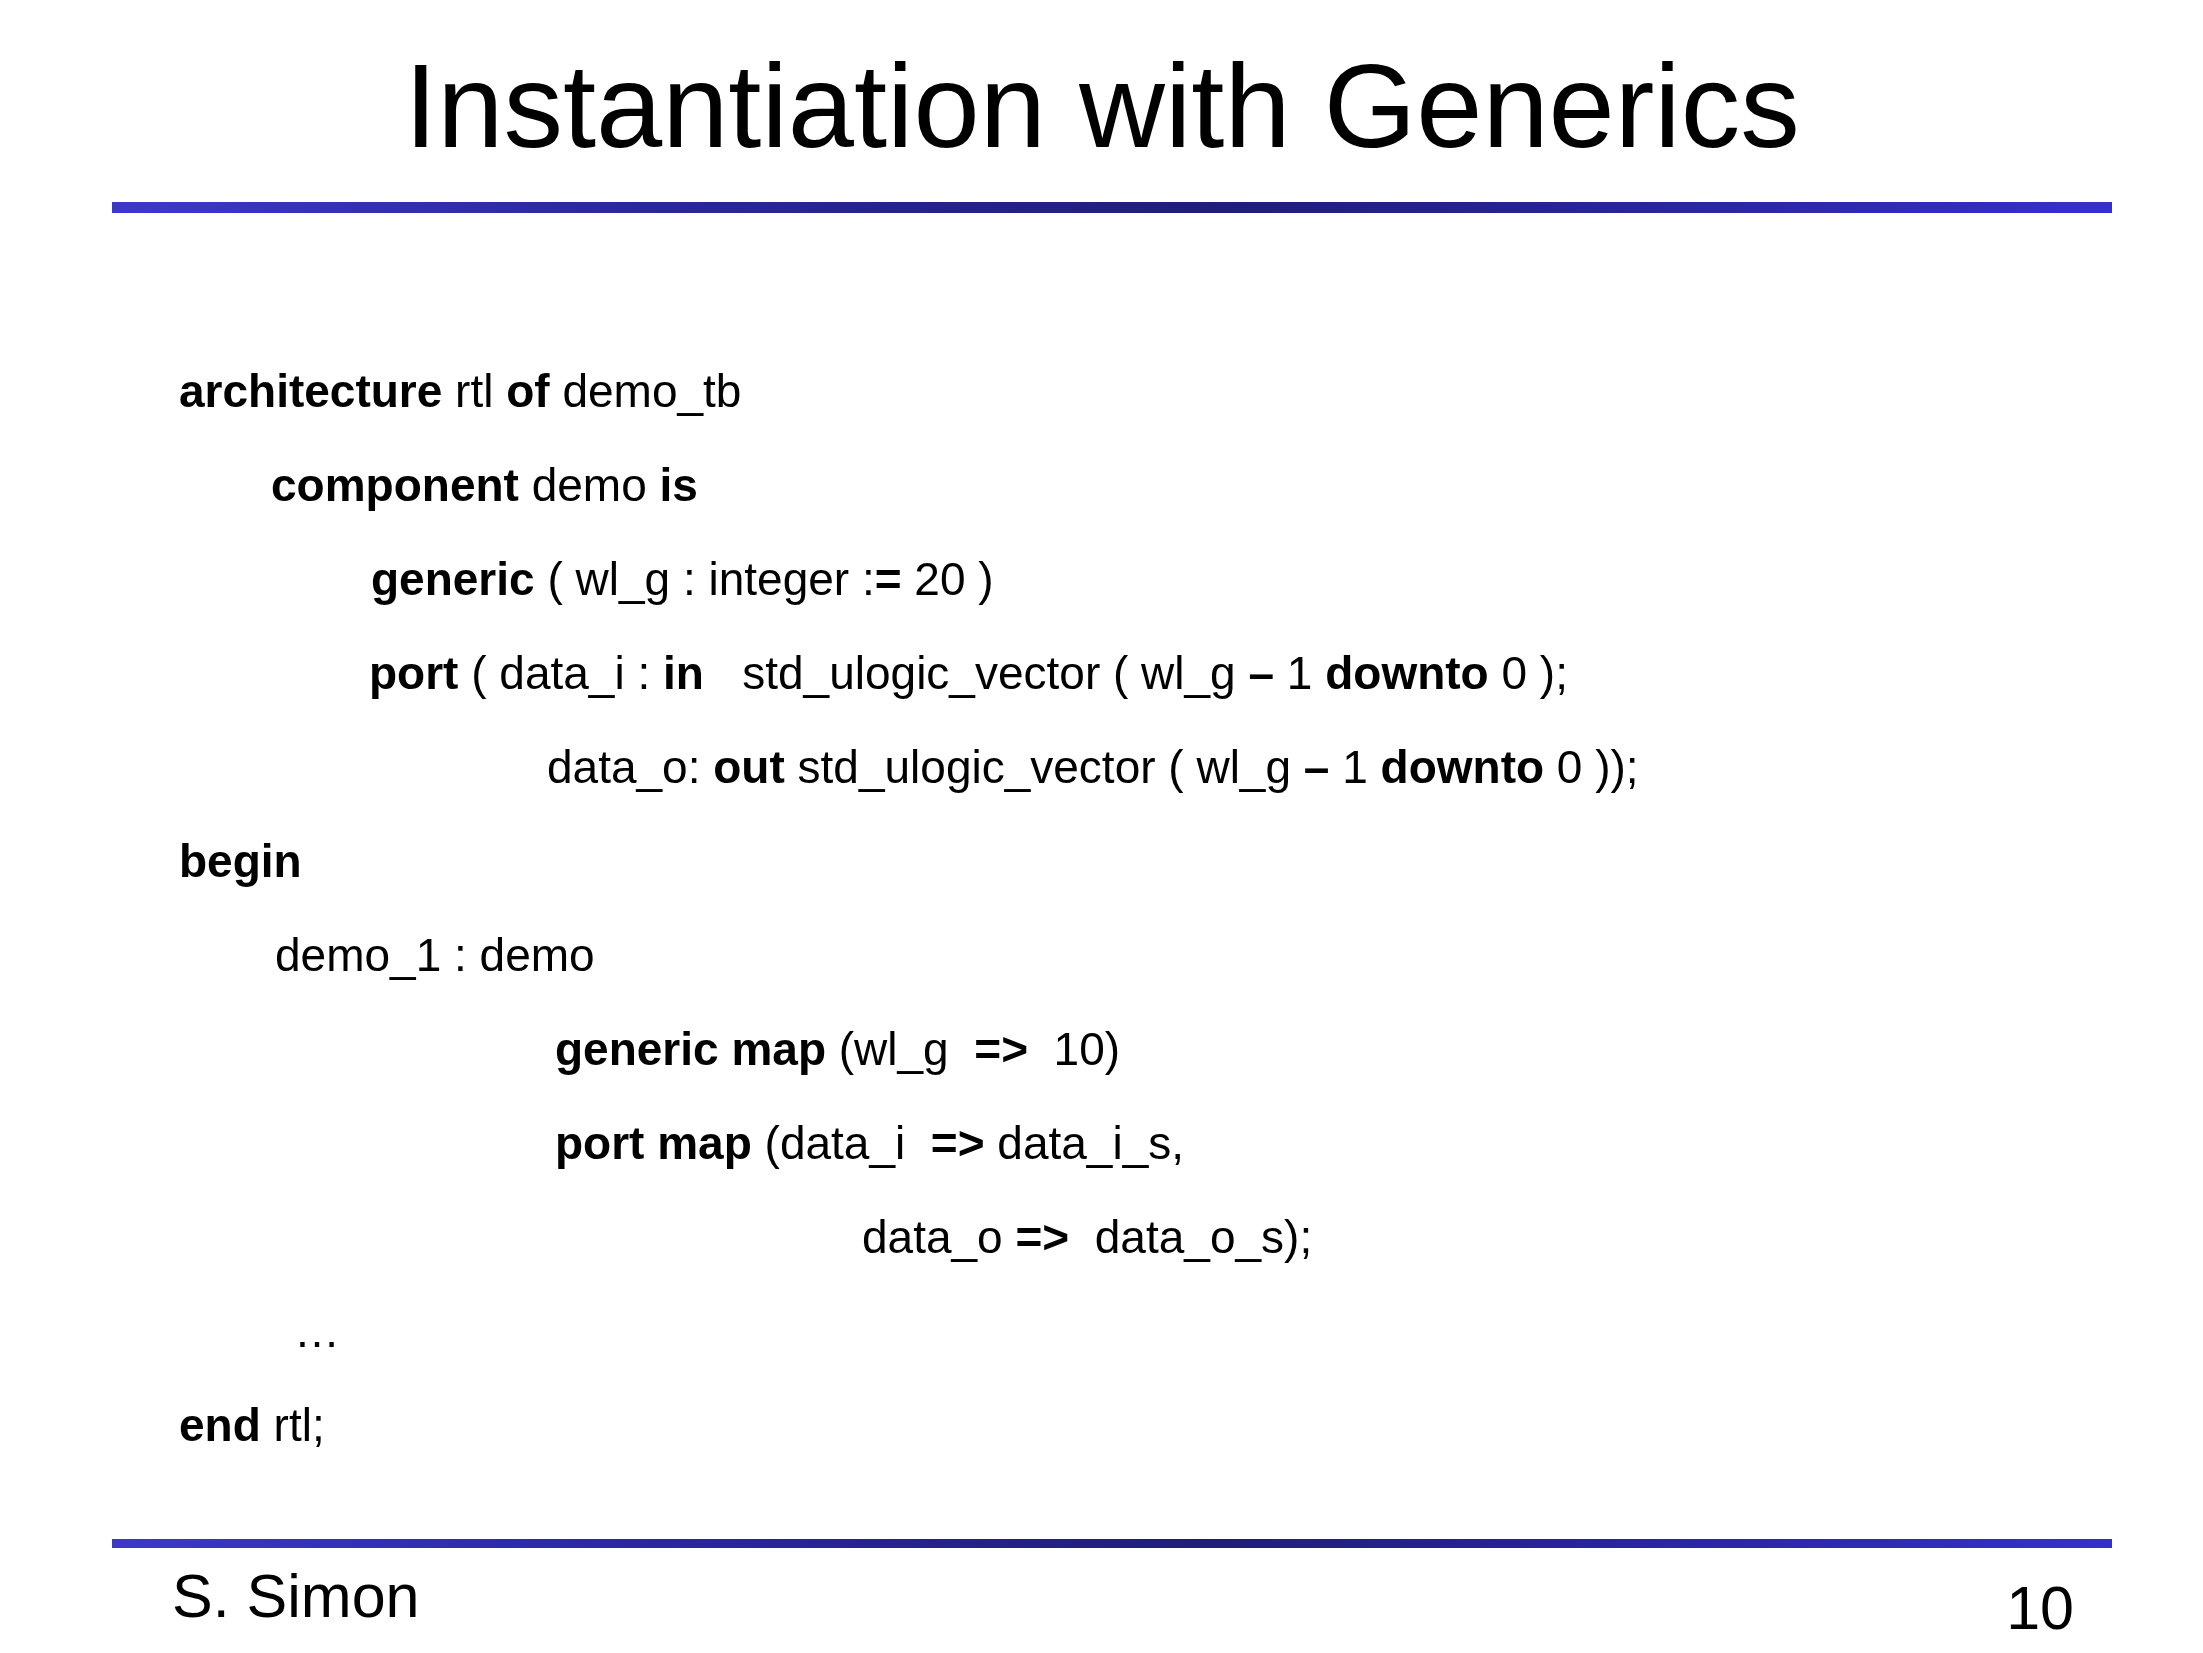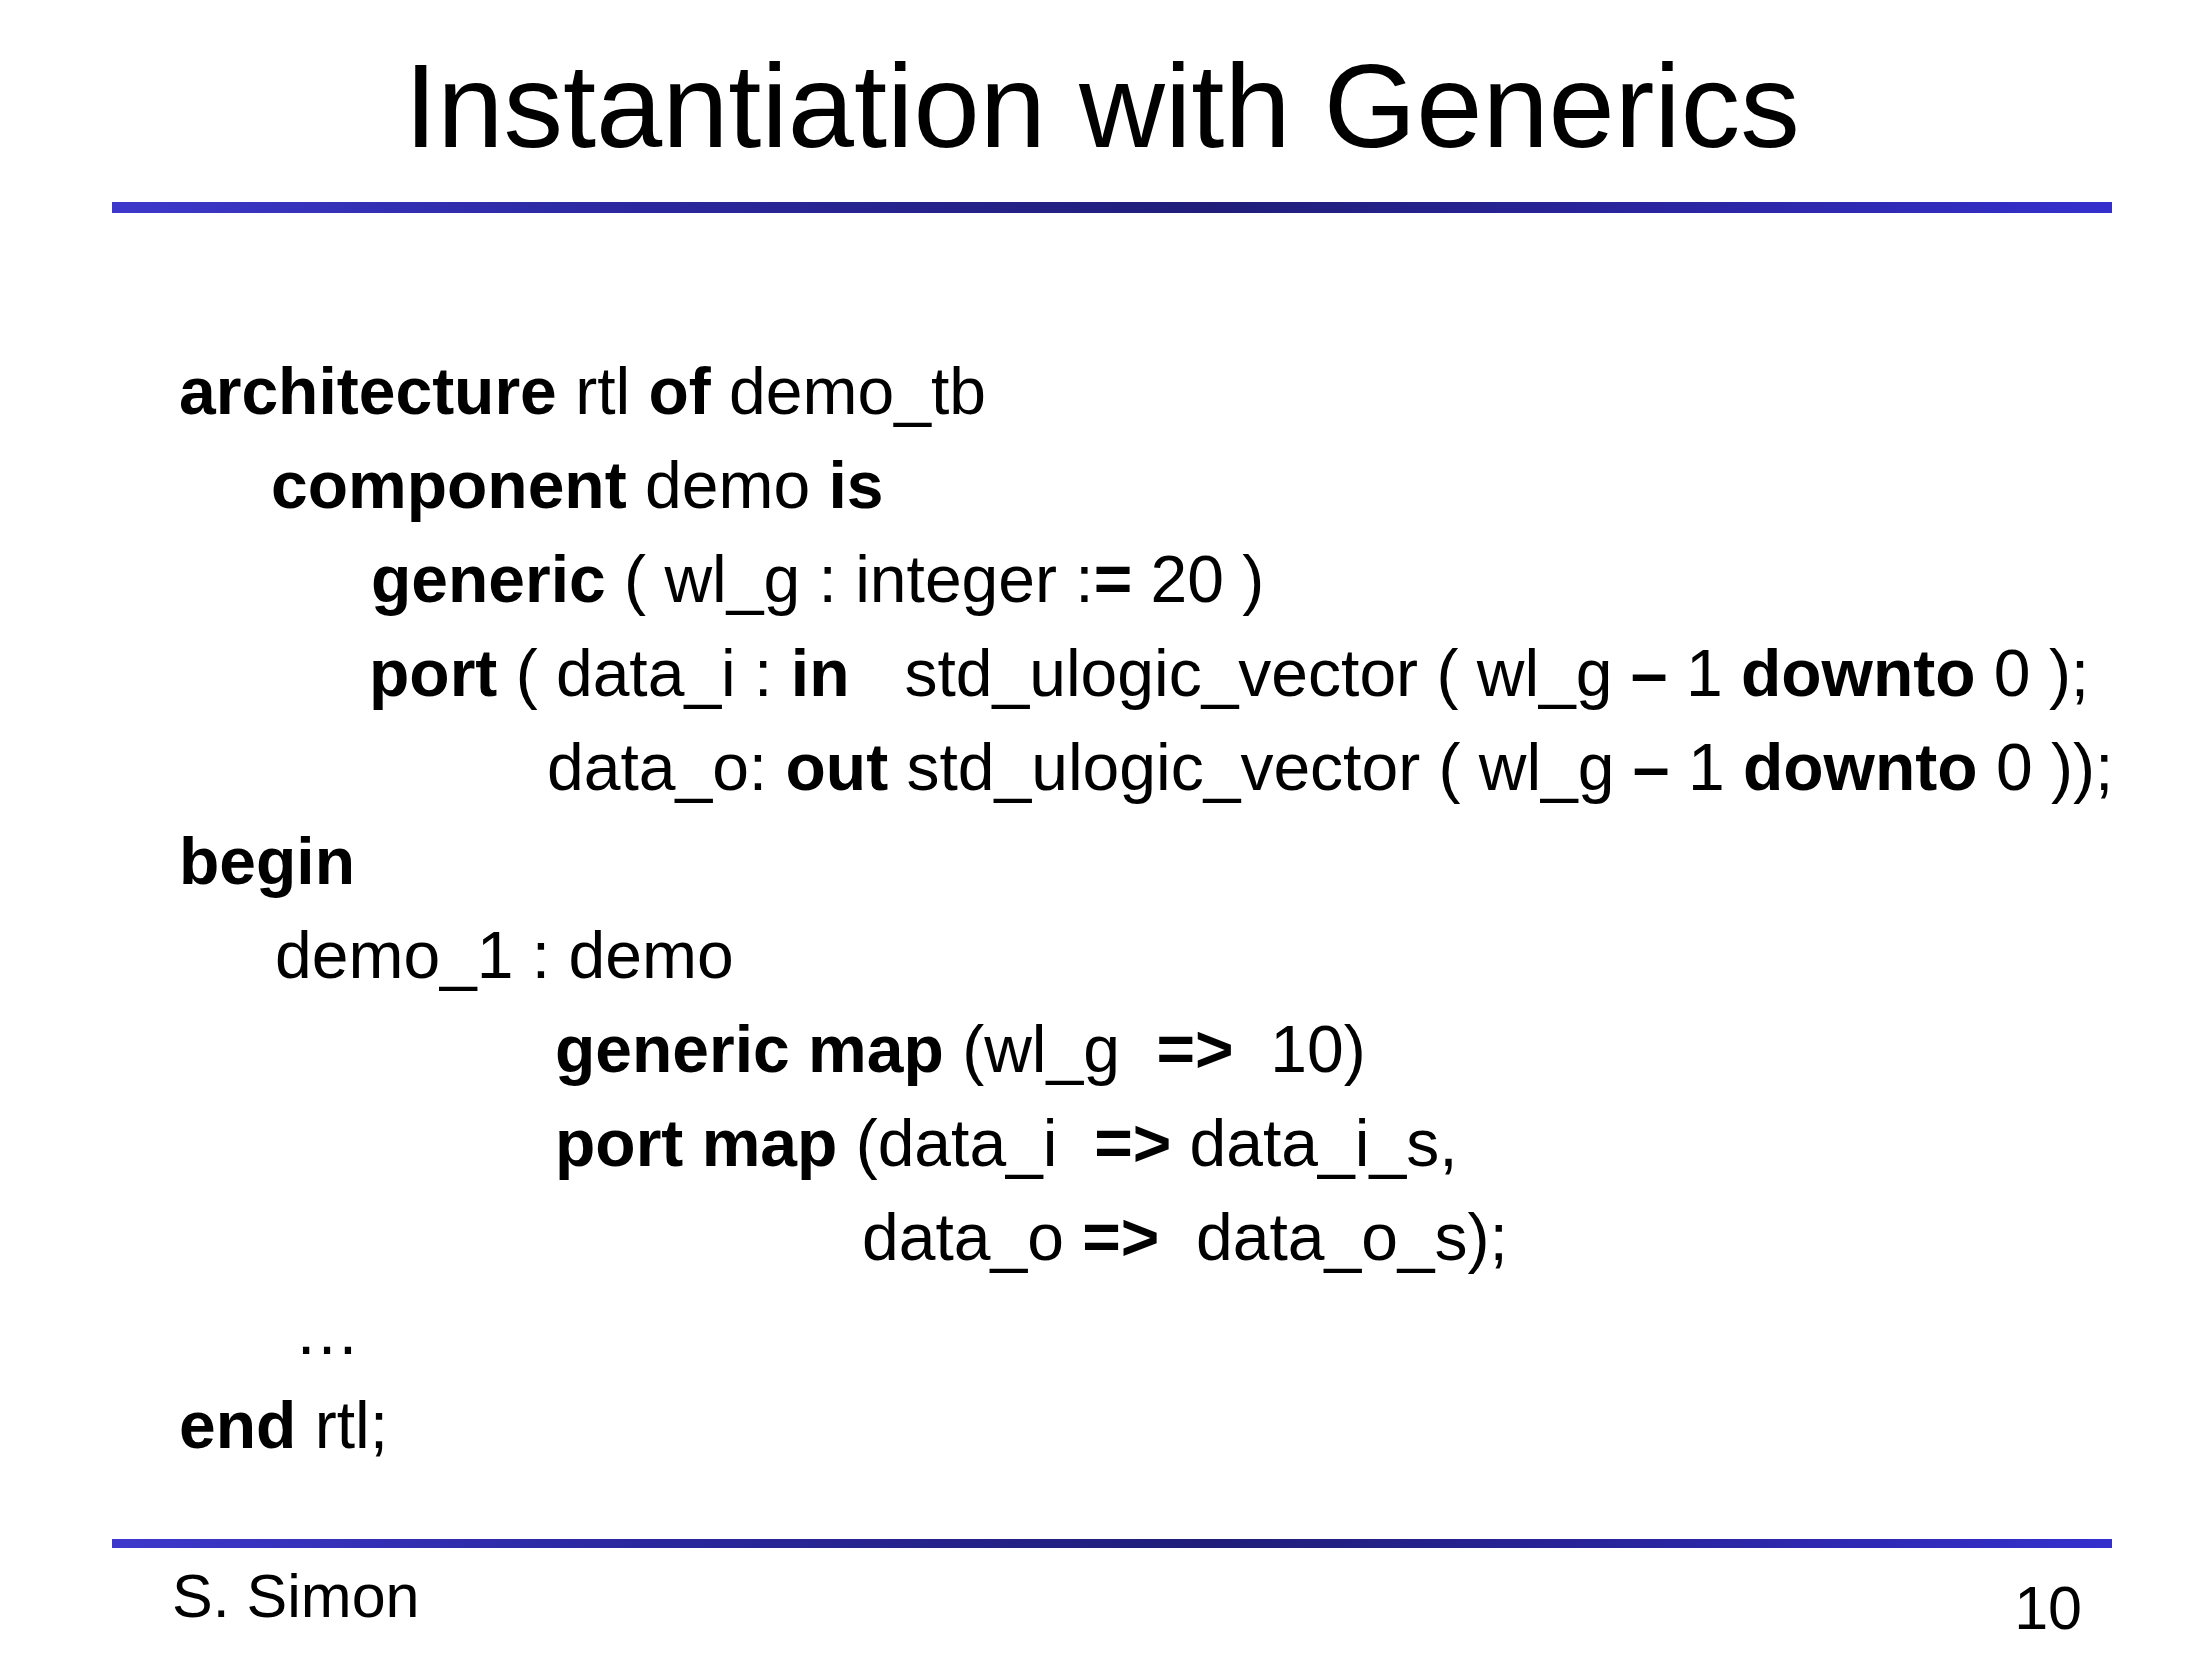--- a/index.html
+++ b/index.html
@@ -39,37 +39,37 @@
     height: 11.4px;
   }
   .rule-footer {
     top: 1539px;
     height: 8.7px;
   }
   .code-block {
     position: absolute;
     left: 179px;
     top: 344px;
-    font-size: 66px;
+    font-size: 46px;
     line-height: 94px;
     white-space: pre;
   }
   .code-line { min-height: 94px; }
   .kw { font-weight: 700; }
   .plain { font-weight: 400; }
   .footer-author {
     position: absolute;
     left: 172px;
     top: 1560px;
     font-size: 61px;
     line-height: 1.2;
   }
   .page-number {
     position: absolute;
-    right: 122px;
+    right: 130px;
     top: 1572px;
     font-size: 61px;
     line-height: 1.2;
     text-align: right;
   }
 </style>
 </head>
 <body>
 
 <div class="slide">

